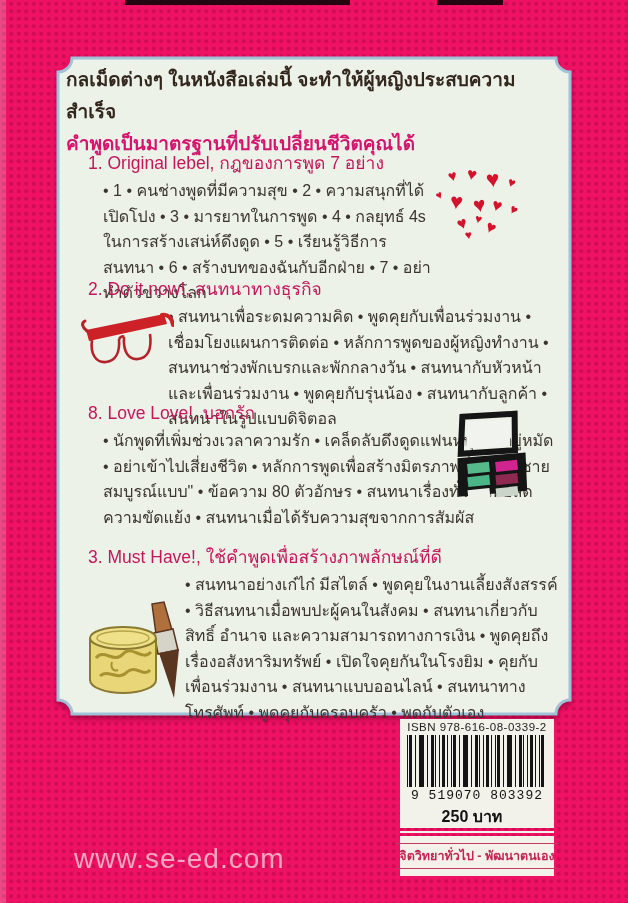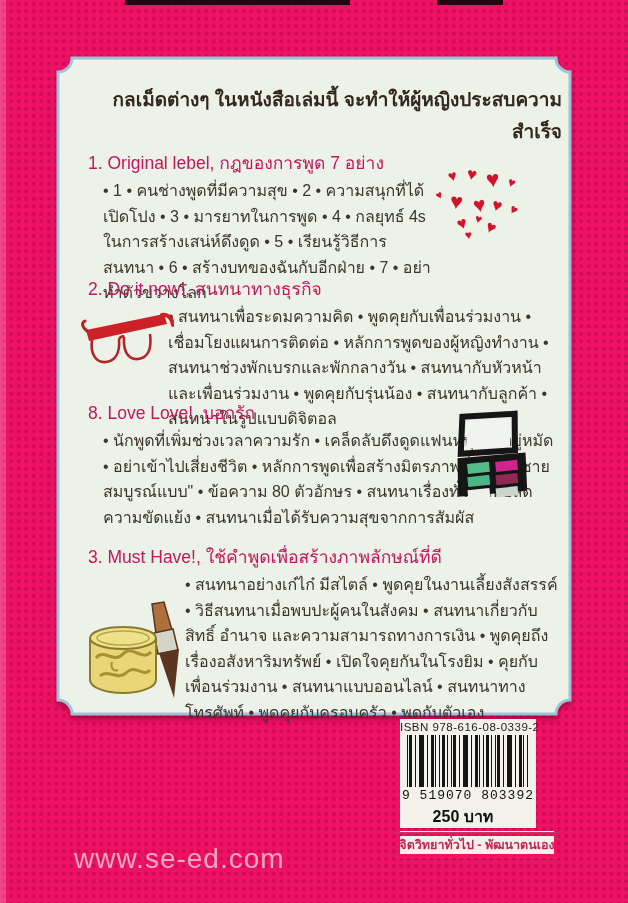--- a/index.html
+++ b/index.html
@@ -7,21 +7,21 @@
   .cover{position:relative;width:628px;height:903px;
     background-color:#ee1164;
     background-image:radial-gradient(circle, rgba(178,8,68,.55) 1.7px, rgba(178,8,68,0) 2.2px);
     background-size:7.5px 7.5px;}
   .edge-top{position:absolute;top:0;height:5px;background:#23060f;}
   .edge-left{position:absolute;left:0;top:0;width:6px;height:100%;background:rgba(255,255,255,.22);}
   
   .panel-wrap{position:absolute;left:56px;top:56px;width:516px;height:660px;filter:drop-shadow(0 4px 2px rgba(110,0,40,.45));}
   .panel-wrap svg{position:absolute;left:0;top:0;}
   .panel-content{position:absolute;left:56px;top:56px;width:516px;height:660px;}
-  .hdr{position:absolute;left:10px;right:10px;top:28px;text-align:right;font-weight:bold;font-size:19px;line-height:32px;}
+  .hdr{position:absolute;left:10px;right:10px;top:8px;text-align:left;font-weight:bold;font-size:19px;line-height:32px;}
   .hdr .l1{color:#33271d;}
   .hdr .l2{color:#d4156e;}
   .section{position:absolute;left:0;width:516px;}
   .sec-title{margin:0 0 4px 32px;color:#c2175b;font-size:17.5px;font-weight:normal;line-height:22px;}
   .sec-body{color:#3c352c;font-size:16px;line-height:25.5px;}
   .s1{top:96px;}  .s1 .sec-body{margin-left:47px;width:330px;}
   .s2{top:222px;} .s2 .sec-body{margin-left:112px;width:394px;}
   .s3{top:346px;} .s3 .sec-body{margin-left:47px;width:459px;}
   .s4{top:490px;} .s4 .sec-body{margin-left:129px;width:382px;}
   
@@ -37,30 +37,30 @@
   .hearts span:nth-child(8){left:62px;top:31px;font-size:17px;transform:rotate(16deg);}
   .hearts span:nth-child(9){left:80px;top:37px;font-size:13px;transform:rotate(32deg);}
   .hearts span:nth-child(10){left:27px;top:49px;font-size:17px;transform:rotate(-20deg);}
   .hearts span:nth-child(11){left:45px;top:47px;font-size:12px;transform:rotate(12deg);}
   .hearts span:nth-child(12){left:56px;top:53px;font-size:17px;transform:rotate(26deg);}
   .hearts span:nth-child(13){left:35px;top:63px;font-size:12px;transform:rotate(-8deg);}
   .glasses{position:absolute;left:22px;top:244px;}
   .palette{position:absolute;left:392px;top:352px;}
   .jar{position:absolute;left:26px;top:544px;}
   
-  .barcode-box{position:absolute;left:400px;top:719px;width:136px;height:109px;background:#f2f1ea;padding:2px 0 0 0;box-sizing:border-box;}
+  .barcode-box{position:absolute;left:400px;top:719px;width:154px;height:109px;background:#f2f1ea;padding:2px 0 0 0;box-sizing:border-box;}
   .isbn{font-size:11.5px;color:#222;text-align:center;letter-spacing:.5px;white-space:nowrap;}
   .bars{height:52px;margin:2px 7px 0 7px;background-color:#f2f1ea;
     background-image:
       repeating-linear-gradient(90deg,#141414 0 1.5px,transparent 1.5px 4px),
       repeating-linear-gradient(90deg,transparent 0 2.5px,#141414 2.5px 5px,transparent 5px 11px);}
   .digits{font-family:"Liberation Mono","DejaVu Sans Mono",monospace;font-size:13px;color:#111;text-align:center;letter-spacing:1px;margin-top:1px;white-space:nowrap;}
   .price{font-size:16px;font-weight:bold;color:#111;text-align:center;padding-right:10px;margin-top:1px;}
   .cat-rule{position:absolute;left:400px;top:831px;width:154px;height:2px;background:#f4f1ea;}
-  .cat-strip{position:absolute;left:400px;top:836px;width:154px;height:18px;background:#f4f1ea;box-sizing:border-box;
+  .cat-strip{position:absolute;left:400px;top:836px;width:154px;height:40px;background:#f4f1ea;box-sizing:border-box;
     display:flex;align-items:center;justify-content:center;}
   .cat-strip span{display:block;border-top:1px solid #c03a60;border-bottom:1px solid #c03a60;padding:2px 4px;
     color:#c22555;font-size:12.5px;font-weight:bold;white-space:nowrap;}
   .website{position:absolute;left:74px;top:843px;color:#f2a8bf;font-size:28px;letter-spacing:1px;}
 </style>
 </head>
 <body>
 
 <div class="cover">
 
@@ -71,20 +71,21 @@
   <div class="panel-wrap">
     <svg width="516" height="660" viewBox="0 0 516 660">
       <path d="M16 2 L500 2 A14 14 0 0 0 514 16 L514 644 A14 14 0 0 0 500 658 L16 658 A14 14 0 0 0 2 644 L2 16 A14 14 0 0 0 16 2 Z" fill="#edf2e9" stroke="#a0c2d8" stroke-width="3"></path>
     </svg>
   </div>
 
   <div class="panel-content">
 
     <div class="hdr">
       <div class="l1">กลเม็ดต่างๆ ในหนังสือเล่มนี้ จะทำให้ผู้หญิงประสบความสำเร็จ</div>
+      <div class="l2">คำพูดเป็นมาตรฐานที่ปรับเปลี่ยนชีวิตคุณได้</div>
     </div>
 
     <div class="section s1">
       <h3 class="sec-title">1. Original lebel, กฎของการพูด 7 อย่าง</h3>
       <div class="sec-body">• 1 • คนช่างพูดที่มีความสุข • 2 • ความสนุกที่ได้เปิดโปง • 3 • มารยาทในการพูด • 4 • กลยุทธ์ 4s ในการสร้างเสน่ห์ดึงดูด • 5 • เรียนรู้วิธีการสนทนา • 6 • สร้างบทของฉันกับอีกฝ่าย • 7 • อย่าทำตัวขวางโลก</div>
     </div>
     <div class="hearts">
       <span>♥</span>
       <span>♥</span>
       <span>♥</span>

